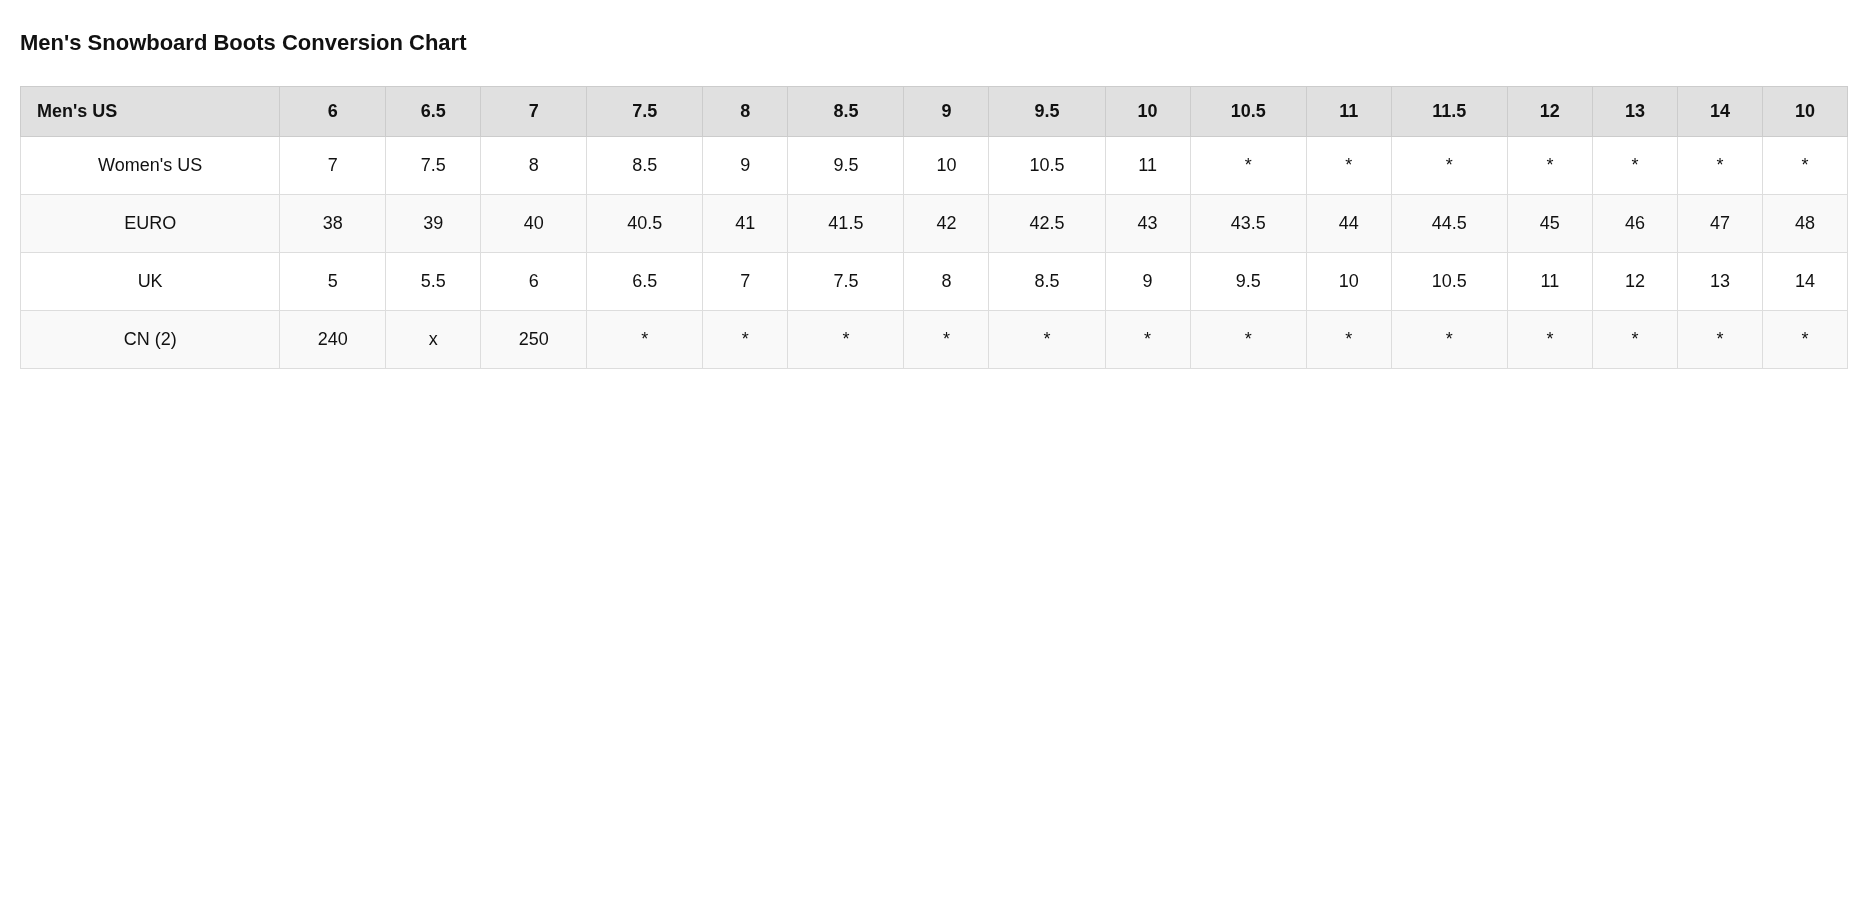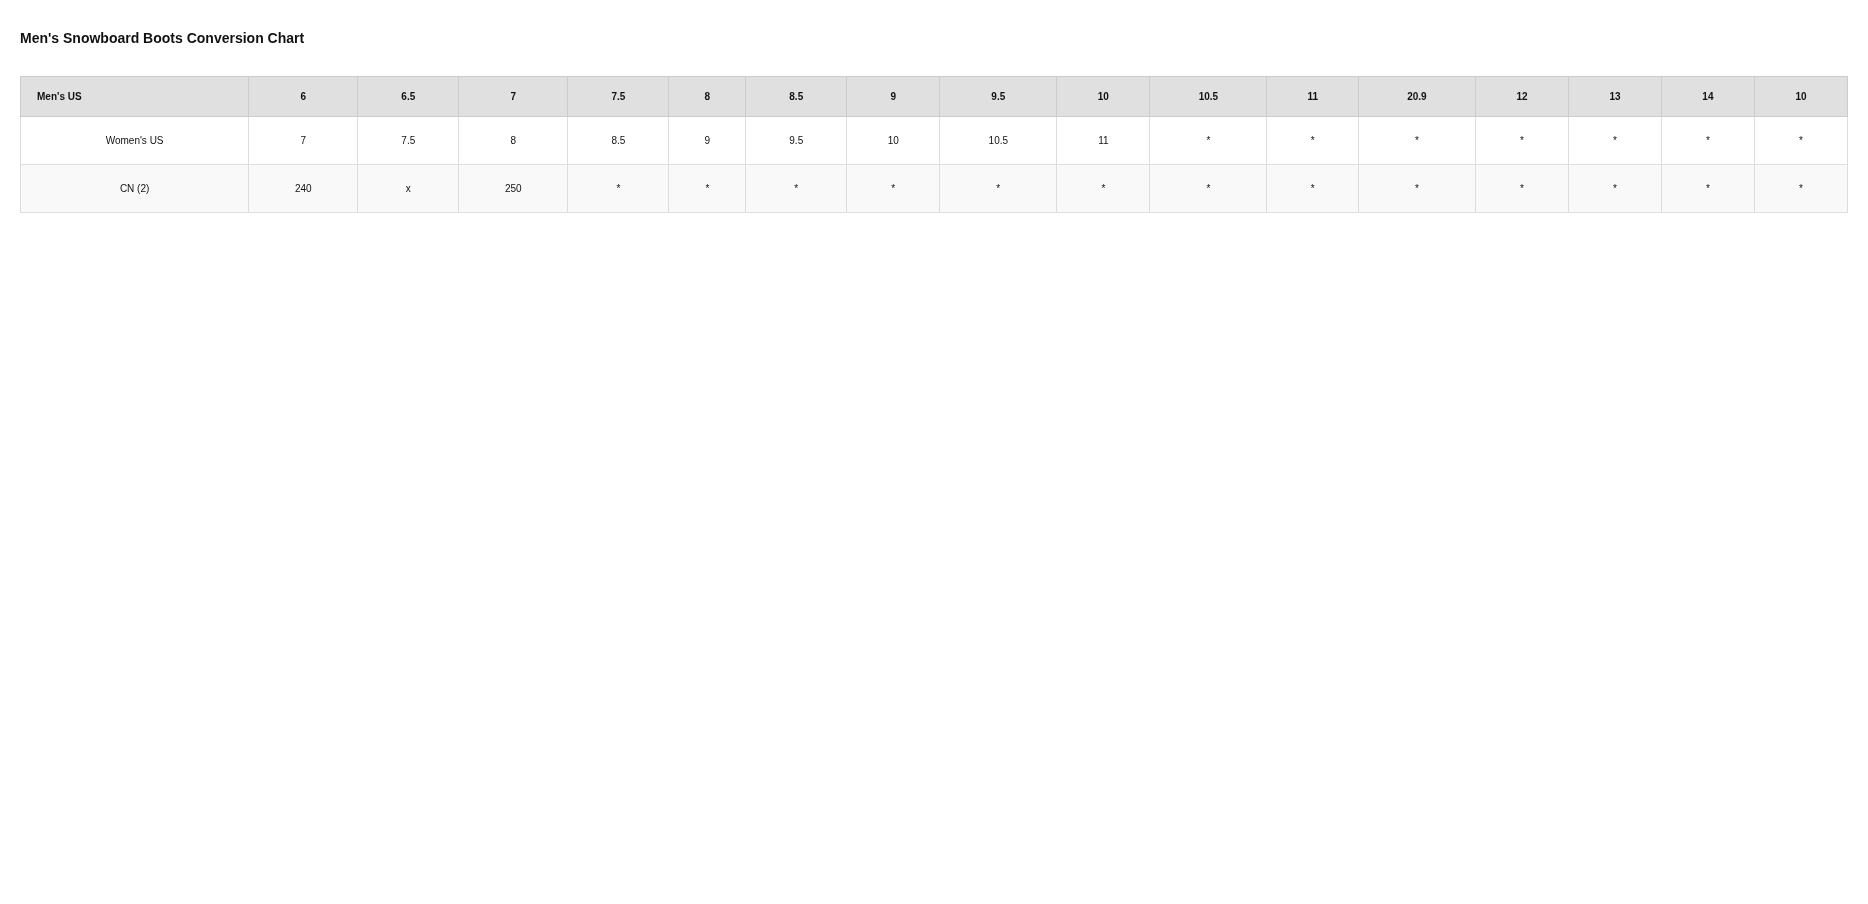--- a/index.html
+++ b/index.html
@@ -9,29 +9,29 @@
     }
 
     body {
       font-family: -apple-system, BlinkMacSystemFont, 'Segoe UI', Helvetica, Arial, sans-serif;
       background: #ffffff;
       padding: 30px 20px;
       color: #111;
     }
 
     h1 {
-      font-size: 14px;
+      font-size: 22px;
       font-weight: 700;
       margin-bottom: 30px;
     }
 
     table {
       border-collapse: collapse;
       width: 100%;
-      font-size: 10px;
+      font-size: 18px;
     }
 
     thead tr {
       background-color: #e0e0e0;
     }
 
     thead th {
       font-weight: 700;
       text-align: center;
       padding: 14px 10px;
@@ -79,21 +79,21 @@
         <th>6.5</th>
         <th>7</th>
         <th>7.5</th>
         <th>8</th>
         <th>8.5</th>
         <th>9</th>
         <th>9.5</th>
         <th>10</th>
         <th>10.5</th>
         <th>11</th>
-        <th>20.9</th>
+        <th>11.5</th>
         <th>12</th>
         <th>13</th>
         <th>14</th>
         <th>10</th>
       </tr>
   </thead>
   <tbody>
 
   <tr>
         <td>Women's US</td>
@@ -108,20 +108,58 @@
         <td>11</td>
         <td>*</td>
         <td>*</td>
         <td>*</td>
         <td>*</td>
         <td>*</td>
         <td>*</td>
         <td>*</td>
       </tr>
       <tr>
+        <td>EURO</td>
+        <td>38</td>
+        <td>39</td>
+        <td>40</td>
+        <td>40.5</td>
+        <td>41</td>
+        <td>41.5</td>
+        <td>42</td>
+        <td>42.5</td>
+        <td>43</td>
+        <td>43.5</td>
+        <td>44</td>
+        <td>44.5</td>
+        <td>45</td>
+        <td>46</td>
+        <td>47</td>
+        <td>48</td>
+      </tr>
+      <tr>
+        <td>UK</td>
+        <td>5</td>
+        <td>5.5</td>
+        <td>6</td>
+        <td>6.5</td>
+        <td>7</td>
+        <td>7.5</td>
+        <td>8</td>
+        <td>8.5</td>
+        <td>9</td>
+        <td>9.5</td>
+        <td>10</td>
+        <td>10.5</td>
+        <td>11</td>
+        <td>12</td>
+        <td>13</td>
+        <td>14</td>
+      </tr>
+      <tr>
         <td>CN (2)</td>
         <td>240</td>
         <td>x</td>
         <td>250</td>
         <td>*</td>
         <td>*</td>
         <td>*</td>
         <td>*</td>
         <td>*</td>
         <td>*</td>

